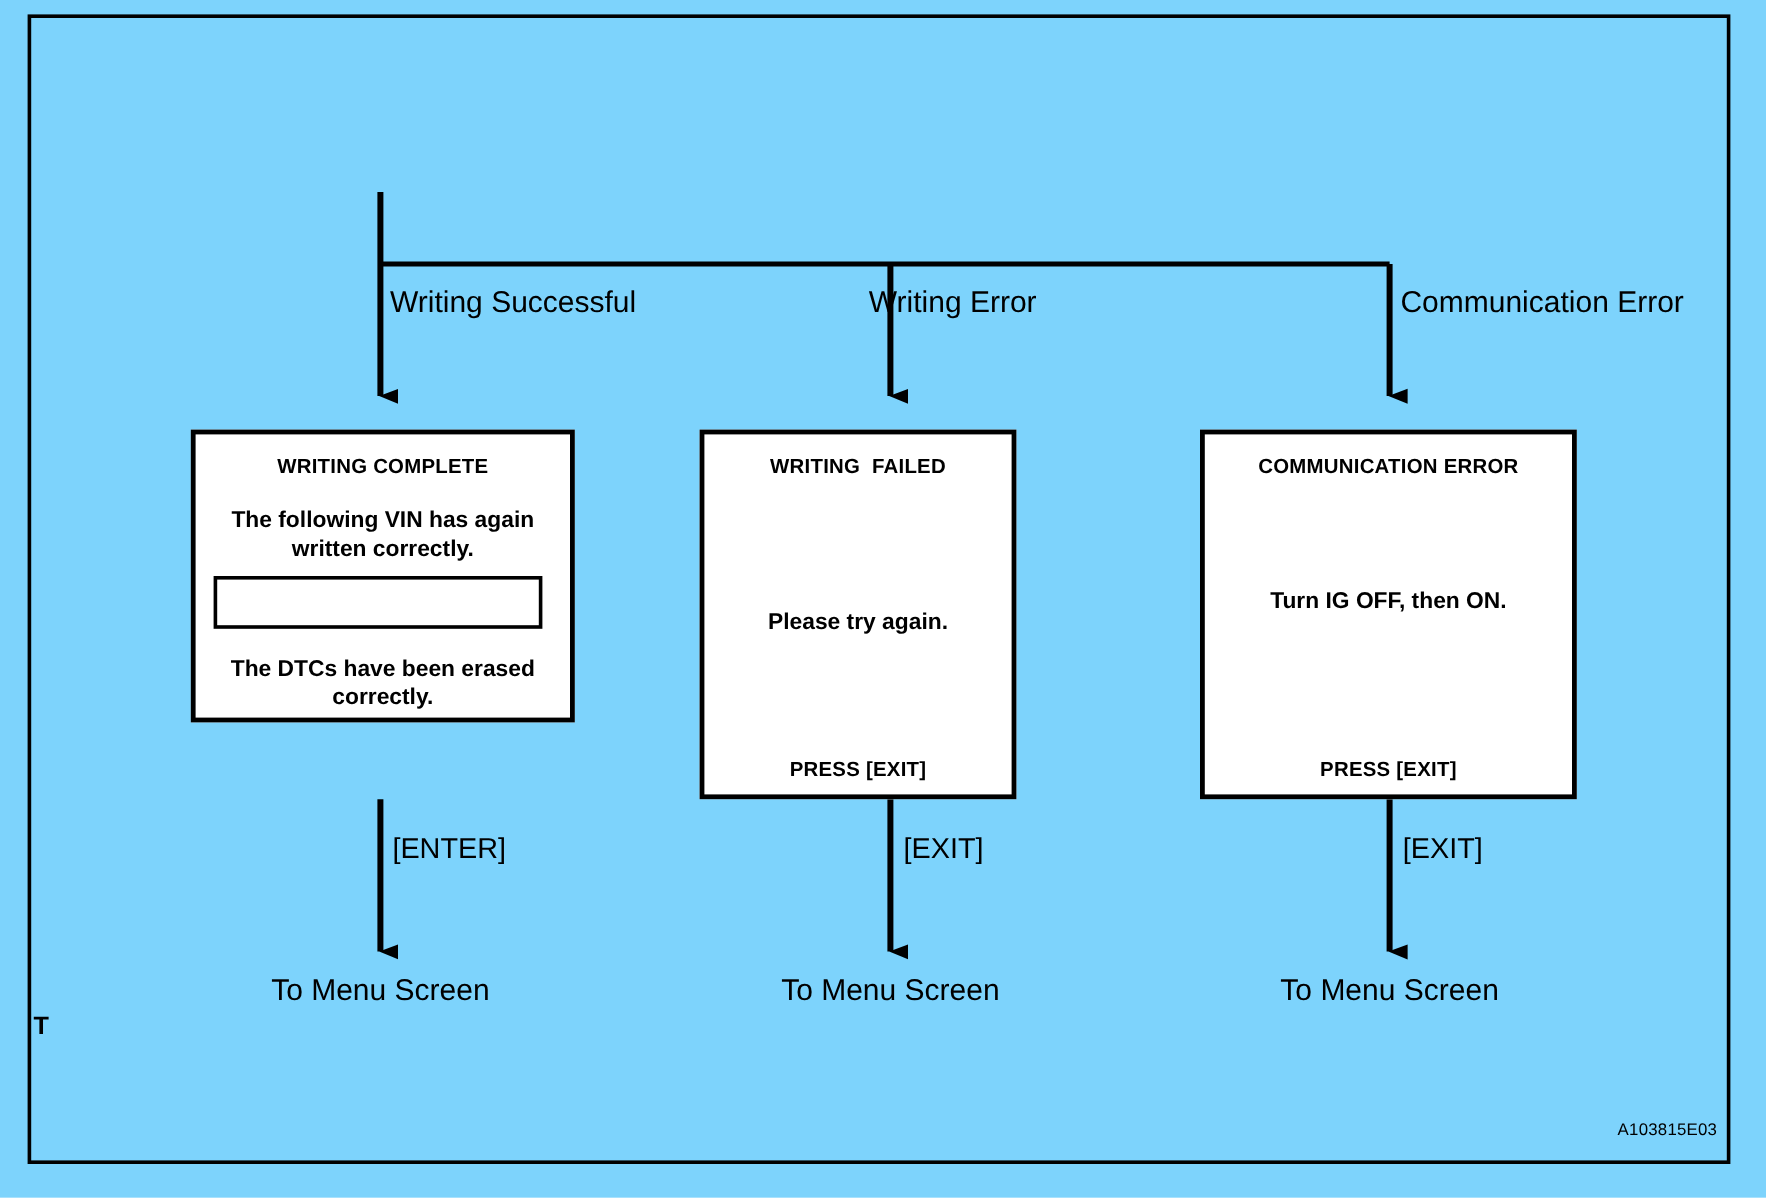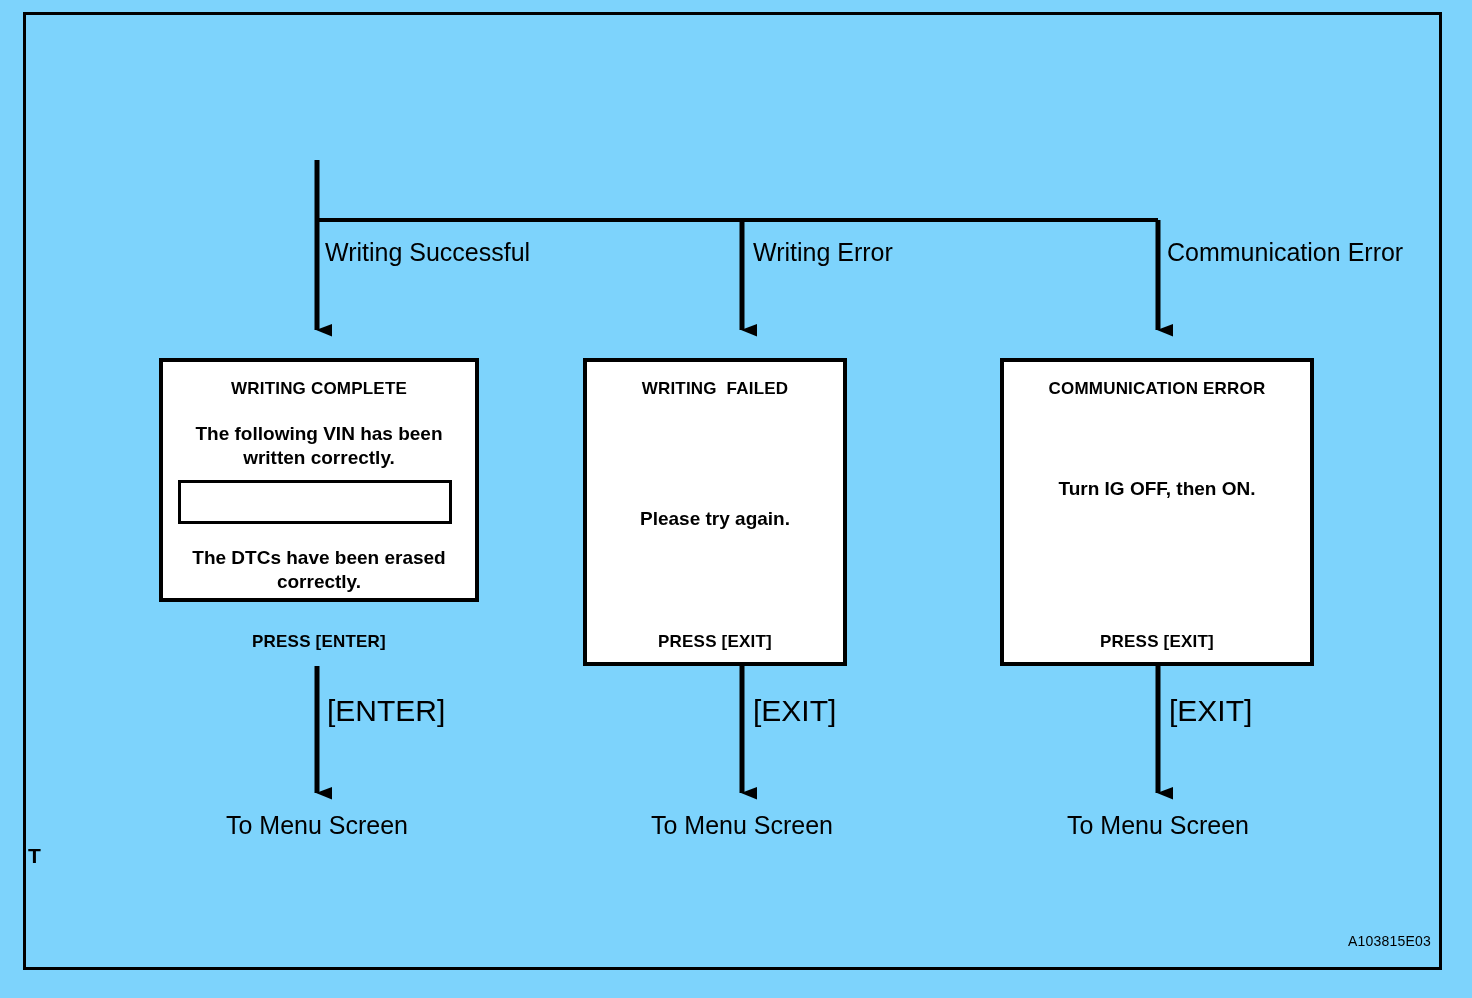--- a/index.html
+++ b/index.html
@@ -45,21 +45,21 @@
     font-size: 25px;
     font-weight: 400;
     letter-spacing: 0px;
     white-space: nowrap;
     line-height: 1;
     color: #000000;
   }
   
   .key-label {
     position: absolute;
-    font-size: 30px;
+    font-size: 24px;
     font-weight: 400;
     white-space: nowrap;
     line-height: 1;
     color: #000000;
   }
   
   .terminal-label {
     position: absolute;
     font-size: 25px;
     font-weight: 400;
@@ -154,49 +154,48 @@
     <line x1="742" y1="220" x2="742" y2="330" stroke="#000000" stroke-width="5" marker-end="url(#arrowhead)"></line>
 
     <line x1="1158" y1="220" x2="1158" y2="330" stroke="#000000" stroke-width="5" marker-end="url(#arrowhead)"></line>
 
     <line x1="317" y1="666" x2="317" y2="793" stroke="#000000" stroke-width="5" marker-end="url(#arrowhead)"></line>
     <line x1="742" y1="666" x2="742" y2="793" stroke="#000000" stroke-width="5" marker-end="url(#arrowhead)"></line>
     <line x1="1158" y1="666" x2="1158" y2="793" stroke="#000000" stroke-width="5" marker-end="url(#arrowhead)"></line>
   </svg>
 
   <div class="branch-label" style="left:325px; top:240px;">Writing Successful</div>
-  <div class="branch-label" style="left:753px; top:240px;">Writing Error</div>
+  <div class="branch-label" style="left:724px; top:240px;">Writing Error</div>
   <div class="branch-label" style="left:1167px; top:240px;">Communication Error</div>
 
   <div class="screen" style="left:159px; top:358px; width:320px; height:244px;">
     <div class="screen-inner">
       <div class="screen-title" style="top:17px;">WRITING COMPLETE</div>
-      <div class="screen-body" style="top:60px;">The following VIN has been</div>
+      <div class="screen-body" style="top:60px;">The following VIN has again</div>
       <div class="screen-body" style="top:84px;">written correctly.</div>
       <div class="vin-field" style="left:15px; top:118px; width:274px; height:44px;">
         <span style="display:block; text-align:center; font-size:19px; font-weight:bold; line-height:38px;"></span>
       </div>
       <div class="screen-body" style="top:184px;">The DTCs have been erased</div>
       <div class="screen-body" style="top:208px;">correctly.</div>
-      <div class="screen-footer" style="top:270px;">PRESS [ENTER]</div>
     </div>
   </div>
 
   <div class="screen" style="left:583px; top:358px; width:264px; height:308px;">
     <div class="screen-inner">
       <div class="screen-title" style="top:17px;">WRITING  FAILED</div>
       <div class="screen-body" style="top:145px;">Please try again.</div>
       <div class="screen-footer" style="top:270px;">PRESS [EXIT]</div>
     </div>
   </div>
 
   <div class="screen" style="left:1000px; top:358px; width:314px; height:308px;">
     <div class="screen-inner">
       <div class="screen-title" style="top:17px;">COMMUNICATION ERROR</div>
-      <div class="screen-body" style="top:115px;">Turn IG OFF, then ON.</div>
+      <div class="screen-body" style="top:128px;">Turn IG OFF, then ON.</div>
       <div class="screen-footer" style="top:270px;">PRESS [EXIT]</div>
     </div>
   </div>
 
   <div class="key-label" style="left:327px; top:696px;">[ENTER]</div>
   <div class="key-label" style="left:753px; top:696px;">[EXIT]</div>
   <div class="key-label" style="left:1169px; top:696px;">[EXIT]</div>
 
   <div class="terminal-label" style="left:167px; top:813px; width:300px;">To Menu Screen</div>
   <div class="terminal-label" style="left:592px; top:813px; width:300px;">To Menu Screen</div>

